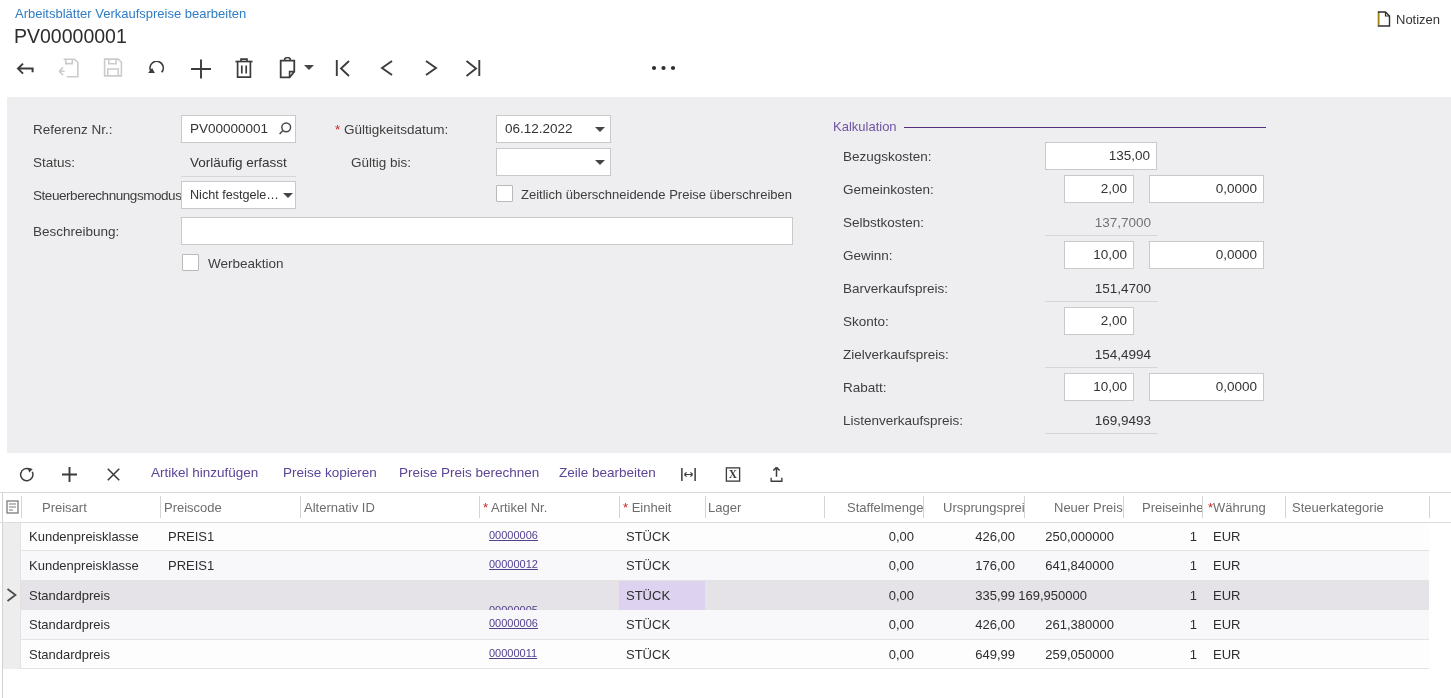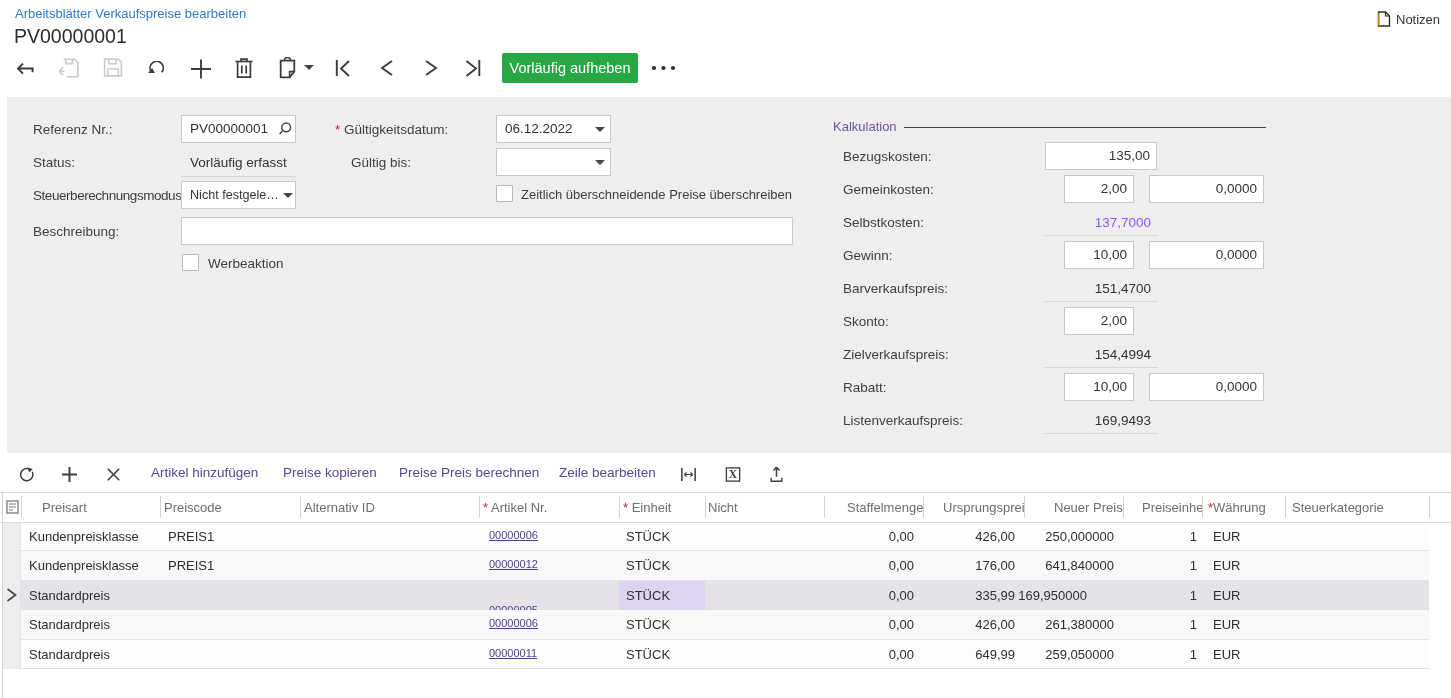--- a/index.html
+++ b/index.html
@@ -85,22 +85,20 @@
     <path d="M13 3 L3 10 L13 17" stroke="#3c3c3c" stroke-width="1.9" fill="none"></path>
   </svg>
   <svg class="abs" style="left:423px;top:6px;" width="16" height="20" viewBox="0 0 16 20">
     <path d="M3 3 L13 10 L3 17" stroke="#3c3c3c" stroke-width="1.9" fill="none"></path>
   </svg>
   <svg class="abs" style="left:464px;top:6px;" width="17" height="20" viewBox="0 0 17 20">
     <path d="M2.5 3 L12 10.5 L2.5 18" stroke="#3c3c3c" stroke-width="1.9" fill="none"></path>
     <path d="M15.3 2 V18" stroke="#3c3c3c" stroke-width="1.9" fill="none"></path>
   </svg>
 
-  <div class="abs" style="left:502px;top:1px;width:136px;height:30px;background:#28a745;border-radius:2px;color:#fff;
-       font-size:14.5px;text-align:center;line-height:30px;">Vorläufig aufheben</div>
 
   <svg class="abs" style="left:651px;top:13px;" width="26" height="6" viewBox="0 0 26 6">
     <circle cx="3" cy="3" r="2.1" fill="#2f2f2f"></circle>
       <circle cx="12.5" cy="3" r="2.1" fill="#2f2f2f"></circle>
       <circle cx="22" cy="3" r="2.1" fill="#2f2f2f"></circle>
   </svg>
 </div>
 
 <div class="abs" id="formpanel" style="left:7px;top:97px;width:1444px;height:356px;background:#eeedef;"></div>
 
@@ -140,21 +138,21 @@
 <div class="abs" style="left:904px;top:127px;width:362px;border-top:1px solid #52307c;"></div>
 
 <div class="lbl" style="left:843px;top:149px;">Bezugskosten:</div>
 <div class="inp num" style="left:1045px;top:142px;width:112px;height:28px;line-height:26px;padding-right:6px;">135,00</div>
 
 <div class="lbl" style="left:843px;top:182px;">Gemeinkosten:</div>
 <div class="inp num" style="left:1064px;top:175px;width:70px;height:28px;line-height:26px;padding-right:6px;">2,00</div>
 <div class="inp num" style="left:1149px;top:175px;width:115px;height:28px;line-height:26px;padding-right:6px;">0,0000</div>
 
 <div class="lbl" style="left:843px;top:215px;">Selbstkosten:</div>
-<div class="lbl num" style="left:1045px;top:215px;width:106px;color:#8b5cf6;">137,7000</div>
+<div class="lbl num" style="left:1045px;top:215px;width:106px;color:#737373;">137,7000</div>
 <div class="ro-line" style="left:1045px;top:208px;width:113px;height:27px;"></div>
 
 <div class="lbl" style="left:843px;top:248px;">Gewinn:</div>
 <div class="inp num" style="left:1064px;top:241px;width:70px;height:28px;line-height:26px;padding-right:6px;">10,00</div>
 <div class="inp num" style="left:1149px;top:241px;width:115px;height:28px;line-height:26px;padding-right:6px;">0,0000</div>
 
 <div class="lbl" style="left:843px;top:281px;">Barverkaufspreis:</div>
 <div class="lbl num" style="left:1045px;top:281px;width:106px;color:#333;">151,4700</div>
 <div class="ro-line" style="left:1045px;top:274px;width:113px;height:27px;"></div>
 
@@ -220,21 +218,21 @@
   <svg class="abs" style="left:6px;top:8px;" width="13" height="14" viewBox="0 0 13 14">
     <rect x="1" y="1" width="11" height="12" fill="none" stroke="#7a7a7a" stroke-width="1.3"></rect>
     <path d="M3 4 H10 M3 7 H10 M3 10 H7" stroke="#7a7a7a" stroke-width="1.2"></path>
   </svg>
 
   <div class="hdrtxt" style="left:42px;top:8px;">Preisart</div>
   <div class="hdrtxt" style="left:164px;top:8px;">Preiscode</div>
   <div class="hdrtxt" style="left:304px;top:8px;">Alternativ ID</div>
   <div class="hdrtxt" style="left:483px;top:8px;"><span class="ast">*</span> Artikel Nr.</div>
   <div class="hdrtxt" style="left:623px;top:8px;"><span class="ast">*</span> Einheit</div>
-  <div class="hdrtxt" style="left:708px;top:8px;">Nicht</div>
+  <div class="hdrtxt" style="left:708px;top:8px;">Lager</div>
   <div class="hdrtxt" style="left:847px;top:8px;">Staffelmenge</div>
   <div class="hdrtxt" style="left:943px;top:8px;">Ursprungsprei</div>
   <div class="hdrtxt" style="left:1054px;top:8px;">Neuer Preis</div>
   <div class="hdrtxt" style="left:1142px;top:8px;">Preiseinhe</div>
   <div class="hdrtxt" style="left:1208px;top:8px;"><span class="ast">*</span>Währung</div>
   <div class="hdrtxt" style="left:1292px;top:8px;">Steuerkategorie</div>
 
   <div class="abs" id="hseps">
       <div class="abs" style="left:20.5px;top:4px;width:0;height:22px;border-left:1px solid #d4d4d4;"></div>
       <div class="abs" style="left:160px;top:4px;width:0;height:22px;border-left:1px solid #d4d4d4;"></div>

